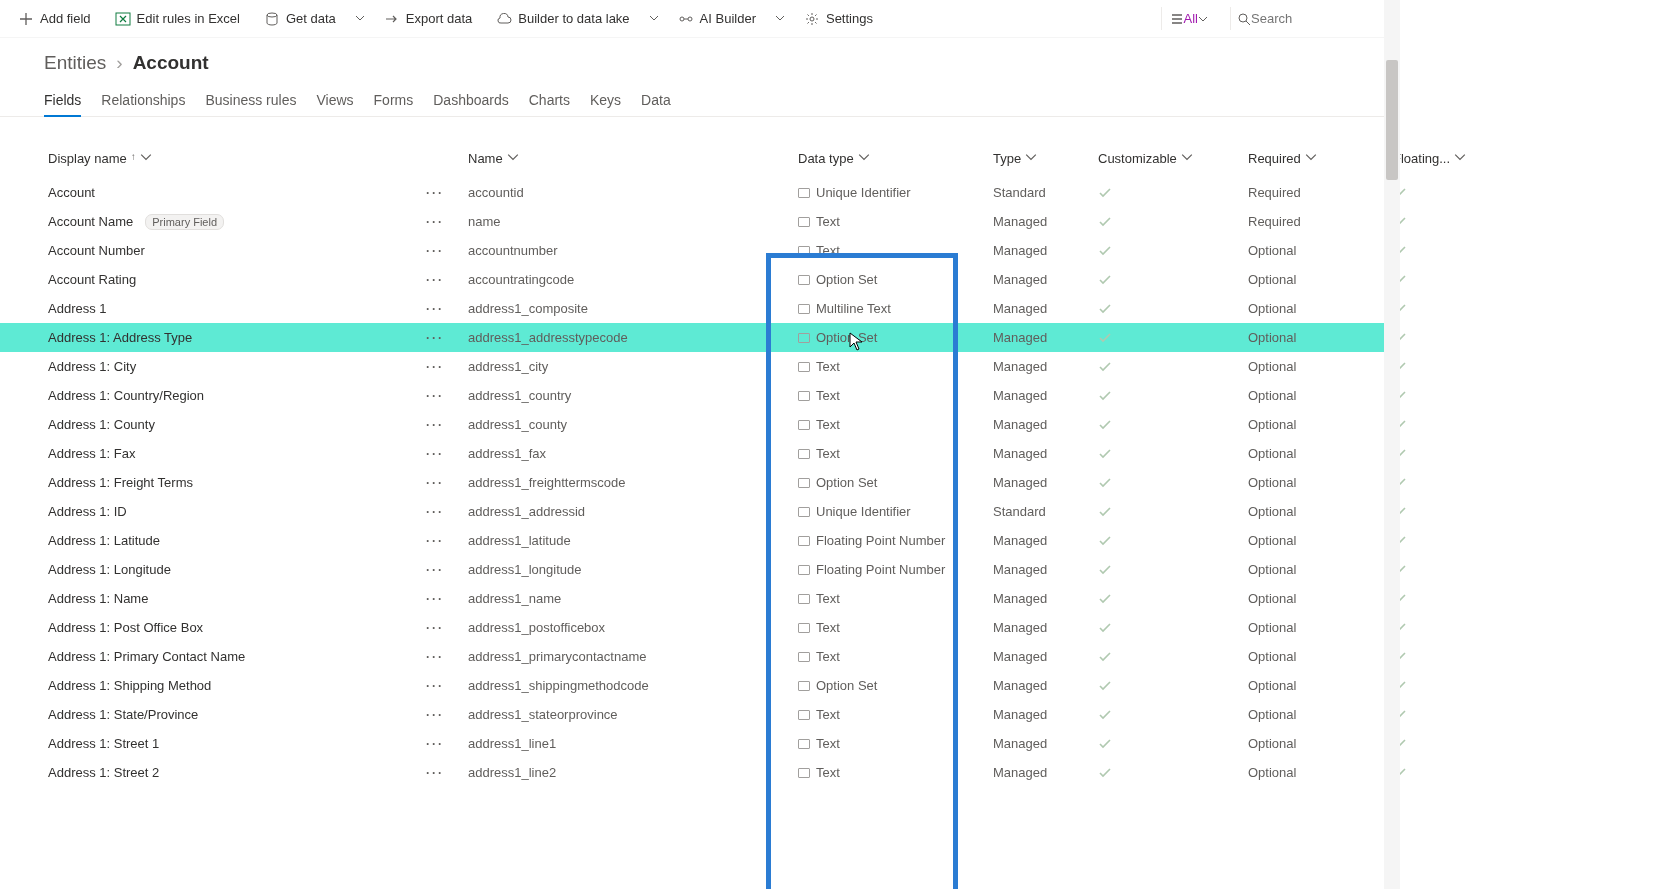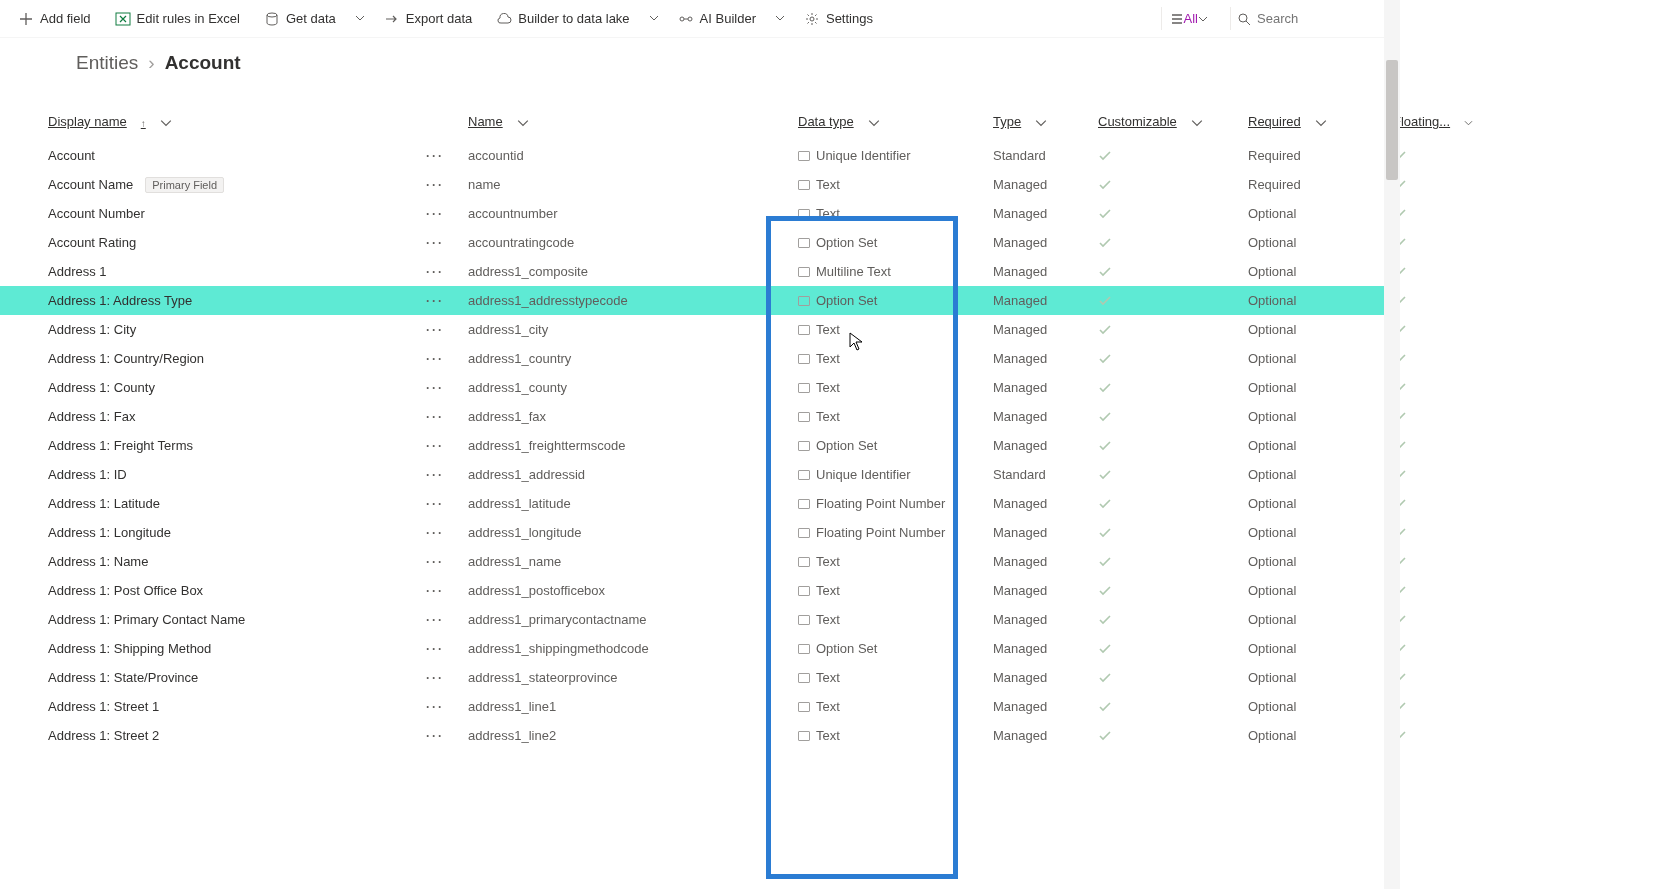--- a/index.html
+++ b/index.html
@@ -5,51 +5,51 @@
 * { box-sizing: border-box; margin: 0; padding: 0; }
 body { font-family: "Segoe UI", Arial, sans-serif; font-size: 13px; color: #323130; background: #fff; overflow: hidden; }
 .app { width: 1400px; height: 889px; position: relative; }
 
 .toolbar { height: 38px; display: flex; align-items: center; justify-content: space-between; padding: 0 10px; border-bottom: 1px solid #f5f5f5; }
 .toolbar-left, .toolbar-right { display: flex; align-items: center; gap: 8px; }
 .tb-btn { display: flex; align-items: center; gap: 6px; padding: 4px 8px; color: #323130; cursor: pointer; font-size: 13px; }
 .tb-btn svg { width: 16px; height: 16px; }
 .divider-chevron { color: #605e5c; font-size: 12px; padding: 0 3px; }
 
-.breadcrumb { padding: 14px 28px 6px 44px; display: flex; align-items: center; gap: 10px; font-size: 19px; margin-left: 32px; }
+.breadcrumb { padding: 14px 28px 6px 44px; display: flex; align-items: center; gap: 10px; font-size: 19px; }
 .breadcrumb .root { color: #605e5c; cursor: pointer; }
 .breadcrumb .sep { color: #a19f9d; }
 .breadcrumb .current { color: #323130; font-weight: 600; }
 
 .tabs { display: flex; gap: 20px; padding: 4px 28px 0 44px; border-bottom: 1px solid #edebe9; }
 .tab { padding: 8px 0; cursor: pointer; color: #605e5c; font-size: 14px; position: relative; }
 .tab.active { color: #323130; }
 .tab.active::after { content: ""; position: absolute; left: 0; right: 0; bottom: -1px; height: 2px; background: #0078d4; }
 
 .grid-wrap { position: relative; }
 .grid { width: 100%; }
 .ghead, .grow { display: grid; grid-template-columns: 420px 330px 195px 105px 150px 145px 80px; align-items: center; font-size: 13px; }
 .ghead { padding: 34px 0 12px 48px; color: #323130; font-weight: 400; }
-.ghead .hcell { display: flex; align-items: flex-end; gap: 14px; color: #323130; cursor: pointer; text-decoration: underline; }
+.ghead .hcell { display: flex; align-items: flex-start; gap: 4px; color: #323130; cursor: pointer; }
 .ghead .hcell svg { width: 12px; height: 12px; color: #605e5c; }
 .ghead .hcell .sort-up { font-size: 10px; color: #605e5c; }
 
 .grow { padding: 6px 0 6px 48px; min-height: 29px; }
 .grow:hover, .grow.hovered { background: #5eead4; }
 .grow .cell { color: #605e5c; display: flex; align-items: center; gap: 6px; }
 .grow .cell.disp { color: #323130; position: relative; }
-.badge { display: inline-block; font-size: 11px; color: #605e5c; background: #f3f2f1; border: 1px solid #e1dfdd; padding: 1px 6px; border-radius: 2px; margin-left: 6px; }
+.badge { display: inline-block; font-size: 11px; color: #605e5c; background: #f3f2f1; border: 1px solid #e1dfdd; padding: 1px 6px; border-radius: 7px; margin-left: 6px; }
 .more { position: absolute; left: 378px; color: #605e5c; cursor: pointer; letter-spacing: 2px; font-weight: bold; font-size: 12px; }
 .dt-icon { width: 12px; height: 10px; border: 1px solid #a19f9d; display: inline-block; border-radius: 1px; flex-shrink: 0; }
 
 .highlight-box { position: absolute; left: 766px; top: 136px; width: 192px; height: 663px; border: 5px solid #2b7cd3; pointer-events: none; }
 
 .cursor { position: absolute; left: 849px; top: 332px; width: 16px; height: 20px; pointer-events: none; z-index: 10; }
 
-.searchbox { display: flex; align-items: center; gap: 6px; padding: 4px 6px; border-left: 1px solid #edebe9; margin-left: 6px; width: 160px; color: #605e5c; }
+.searchbox { display: flex; align-items: center; padding: 4px 6px; border-left: 1px solid #edebe9; margin-left: 6px; width: 160px; color: #605e5c; }
 .searchbox input { border: none; outline: none; font-size: 13px; width: 110px; }
 
 .allbtn { display: flex; align-items: center; gap: 0; padding: 4px 8px; cursor: pointer; border-left: 1px solid #edebe9; color: #a21caf; }
 
 .scrollbar-v { position: absolute; right: 0; top: 0; bottom: 0; width: 16px; background: #f5f5f5; }
 .scrollbar-v .thumb { position: absolute; top: 60px; left: 2px; right: 2px; height: 120px; background: #c8c6c4; border-radius: 2px; }
 </style>
 </head>
 <body>
 
@@ -132,20 +132,31 @@
       </div>
     </div>
   </div>
 
   <div class="breadcrumb">
     <span class="root">Entities</span>
     <span class="sep">›</span>
     <span class="current">Account</span>
   </div>
 
+  <div class="tabs" id="tabs">
+      <div class="tab active">Fields</div>
+      <div class="tab">Relationships</div>
+      <div class="tab">Business rules</div>
+      <div class="tab">Views</div>
+      <div class="tab">Forms</div>
+      <div class="tab">Dashboards</div>
+      <div class="tab">Charts</div>
+      <div class="tab">Keys</div>
+      <div class="tab">Data</div>
+    </div>
 
   <div class="grid-wrap">
     <div class="grid">
       <div class="ghead">
         <div class="hcell">
             <span>Display name</span>
             <span class="sort-up">↑</span>
             <svg viewBox="0 0 10 10">
               <path d="M1 3l4 4 4-4" stroke="#605e5c" fill="none"></path>
             </svg>

